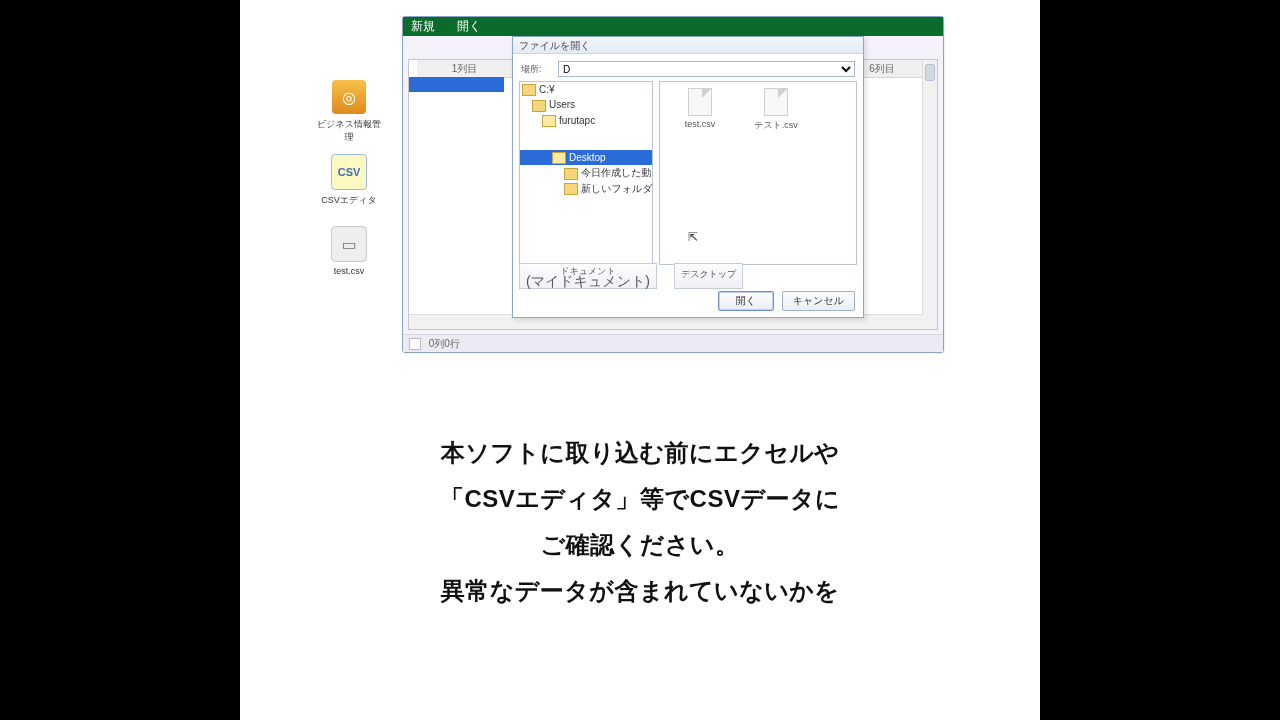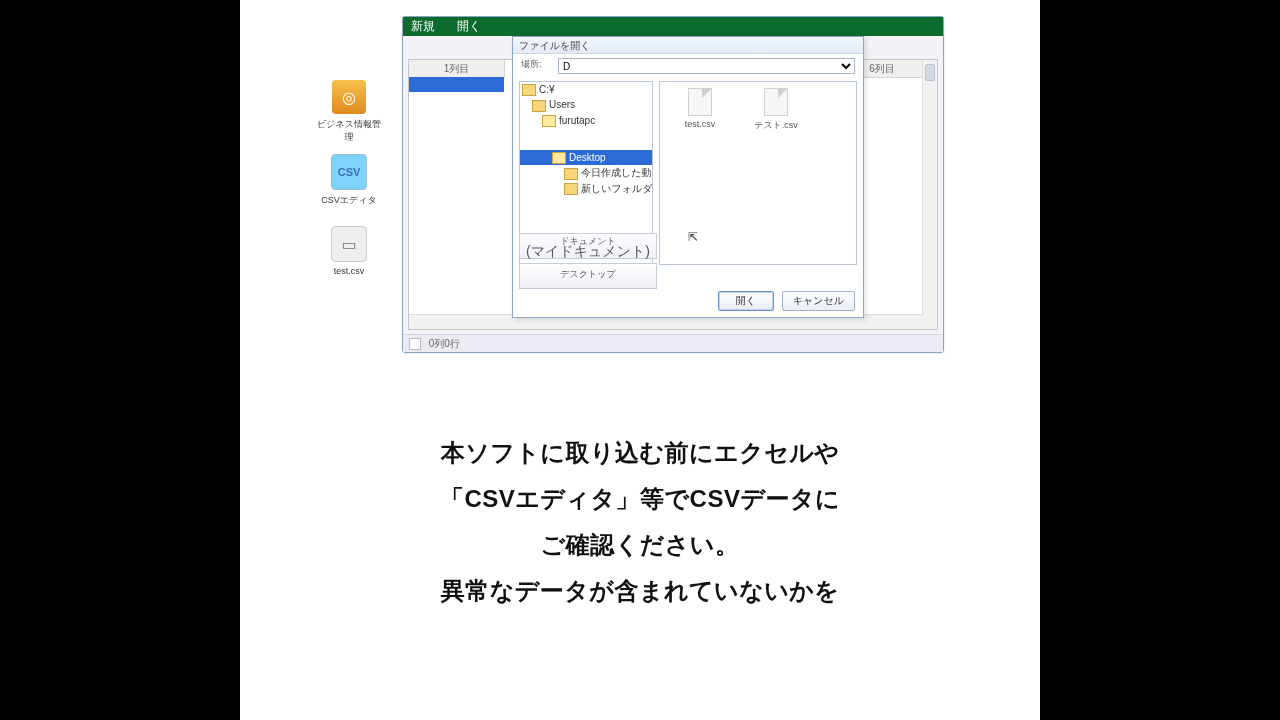--- a/index.html
+++ b/index.html
@@ -1,56 +1,56 @@
 <!DOCTYPE html>
 <html><head>
 <meta charset="utf-8">
 <style>
   html,body{margin:0;padding:0;width:1280px;height:720px;background:#000;font-family:"Meiryo","MS PGothic",sans-serif;overflow:hidden;}
   .stage{position:absolute;left:240px;top:0;width:800px;height:720px;background:#fff;}
   
   .desk-icon{position:absolute;text-align:center;width:70px;font-size:9px;color:#333;}
   .desk-icon .glyph{width:34px;height:34px;margin:0 auto 4px;border-radius:4px;display:flex;align-items:center;justify-content:center;font-size:16px;}
   .di1 .glyph{background:linear-gradient(#f7c04a,#e08a1e);color:#fff;}
-  .di2 .glyph{background:#7dd3fc;border:1px solid #9bbbe0;color:#3a6fb7;font-weight:bold;font-size:11px;}
+  .di2 .glyph{background:#fef9c3;border:1px solid #9bbbe0;color:#3a6fb7;font-weight:bold;font-size:11px;}
   .di3 .glyph{background:#eee;border:1px solid #ccc;color:#777;}
   
   .appwin{position:absolute;left:162px;top:16px;width:540px;height:335px;background:#f4f2f8;border:1px solid #8aa4c8;border-radius:3px;box-shadow:1px 1px 0 rgba(0,0,0,.05);}
   .titlebar{height:20px;background:linear-gradient(#eef2f9,#dde6f2);border-bottom:1px solid #c5d1e3;display:flex;align-items:center;padding:0 6px;font-size:10px;color:#556;}
   .titlebar .tb-ico{width:10px;height:10px;background:#4a8;border-radius:2px;margin-right:5px;}
   .titlebar .spacer{flex:1;}
   .titlebar .winbtn{width:22px;height:14px;border:1px solid #b7c3d3;background:linear-gradient(#fff,#e6ecf5);margin-left:3px;border-radius:2px;}
   .toolbar{height:19px;background:#0b6b2c;display:flex;align-items:center;padding:0 8px;gap:22px;}
   .toolbar span{font-size:12px;color:#fff;}
   .grid-area{position:absolute;left:5px;right:5px;top:42px;bottom:22px;background:#fff;border:1px solid #c7c7c7;}
   .colhdr{position:absolute;top:0;height:17px;background:#efefef;border-right:1px solid #d4d4d4;border-bottom:1px solid #d4d4d4;font-size:10px;color:#666;display:flex;align-items:center;justify-content:center;}
   .rowsel{position:absolute;left:0;top:17px;width:95px;height:15px;background:#2a6bd8;}
   .vscroll{position:absolute;right:0;top:0;bottom:0;width:14px;background:#f1f1f1;border-left:1px solid #ddd;}
   .vscroll .thumb{position:absolute;left:2px;right:2px;top:4px;height:15px;background:#d3d9e4;border:1px solid #b9c2d1;border-radius:2px;}
   .hscroll{position:absolute;left:0;right:14px;bottom:0;height:14px;background:#f1f1f1;border-top:1px solid #ddd;}
   .statusbar{position:absolute;left:0;right:0;bottom:0;height:18px;background:#eceaf2;border-top:1px solid #d8d6de;font-size:10px;color:#666;padding:2px 6px;box-sizing:border-box;}
   .statusbar .sbico{display:inline-block;width:10px;height:10px;border:1px solid #b9b9b9;background:#fff;margin-right:5px;vertical-align:middle;}
   
   .dlg{position:absolute;left:272px;top:36px;width:350px;height:280px;background:#fff;border:1px solid #8fa5c6;box-shadow:2px 2px 5px rgba(0,0,0,.12);}
   .dlg-title{height:17px;background:linear-gradient(#f2f6fc,#e3ebf5);border-bottom:1px solid #cbd6e6;font-size:10px;color:#445;padding:2px 6px;box-sizing:border-box;}
-  .lookrow{height:22px;display:flex;align-items:flex-start;padding:4px 8px;gap:5px;}
+  .lookrow{height:22px;display:flex;align-items:center;padding:4px 8px;gap:5px;}
   .lookrow .lbl{font-size:9px;color:#555;width:32px;}
   .lookrow select{flex:1;height:16px;font-size:10px;border:1px solid #a8b6c9;background:#fff;}
   .dlg-body{position:absolute;left:6px;right:6px;top:44px;bottom:52px;display:flex;gap:6px;}
   .treepane{width:132px;border:1px solid #b9c4d4;background:#fff;overflow:hidden;font-size:10px;color:#333;}
   .treepane .node{white-space:nowrap;padding:1px 3px;line-height:13px;}
   .treepane .fico{display:inline-block;width:12px;height:10px;background:#f6d67a;border:1px solid #caa53c;margin-right:3px;vertical-align:middle;}
   .treepane .fico.open{background:#ffe9a3;}
   .treepane .sel{background:#2a6bd8;color:#fff;margin-top:22px;}
   .filepane{flex:1;border:1px solid #b9c4d4;background:#fff;position:relative;}
   .fileitem{position:absolute;top:6px;width:60px;text-align:center;font-size:9px;color:#555;}
   .fileitem .doc{width:22px;height:26px;margin:0 auto 3px;background:#f7f7f7;border:1px solid #d0d0d0;position:relative;}
   .fileitem .doc::before{content:"";position:absolute;right:-1px;top:-1px;border:5px solid transparent;border-left-color:#d0d0d0;border-top-color:#d0d0d0;}
   .cursor{position:absolute;font-size:12px;color:#333;}
-  .placesrow{position:absolute;left:6px;bottom:28px;display:flex;gap:4px;flex-direction:column;}
+  .placesrow{position:absolute;left:6px;bottom:28px;display:flex;gap:17px;}
   .placebtn{height:20px;padding:2px 6px;border:1px solid #c4ccd9;background:linear-gradient(#fdfdfe,#eef1f6);font-size:9px;color:#555;line-height:10px;text-align:center;}
   .dlg-ftr{position:absolute;right:8px;bottom:6px;display:flex;gap:8px;}
   .dlg-ftr button{height:20px;min-width:56px;border:1px solid #9fb0c7;background:linear-gradient(#fdfdfe,#e9eef5);font-size:10px;color:#333;border-radius:2px;padding:0 10px;}
   .dlg-ftr button.primary{border-color:#6f93c4;box-shadow:0 0 0 1px #bcd1ee inset;}
   
   .caption{position:absolute;left:60px;right:60px;top:430px;text-align:center;font-weight:700;color:#111;font-size:24px;line-height:46px;letter-spacing:0.5px;}
 </style>
 </head>
 <body>
 
@@ -68,21 +68,21 @@
     <div class="glyph">▭</div>
     <div>test.csv</div>
   </div>
 
   <div class="appwin">
     <div class="toolbar">
       <span>新規</span>
       <span>開く</span>
     </div>
     <div class="grid-area">
-      <div class="colhdr" style="left:0;width:95px">1列目</div>
+      <div class="colhdr" style="left:8px;width:95px">1列目</div>
       <div class="colhdr" style="right:14px;width:80px">6列目</div>
       <div class="rowsel"></div>
       <div class="vscroll">
           <div class="thumb"></div>
         </div>
       <div class="hscroll"></div>
     </div>
     <div class="statusbar">
       <span class="sbico"></span>
       <span>0列0行</span>

